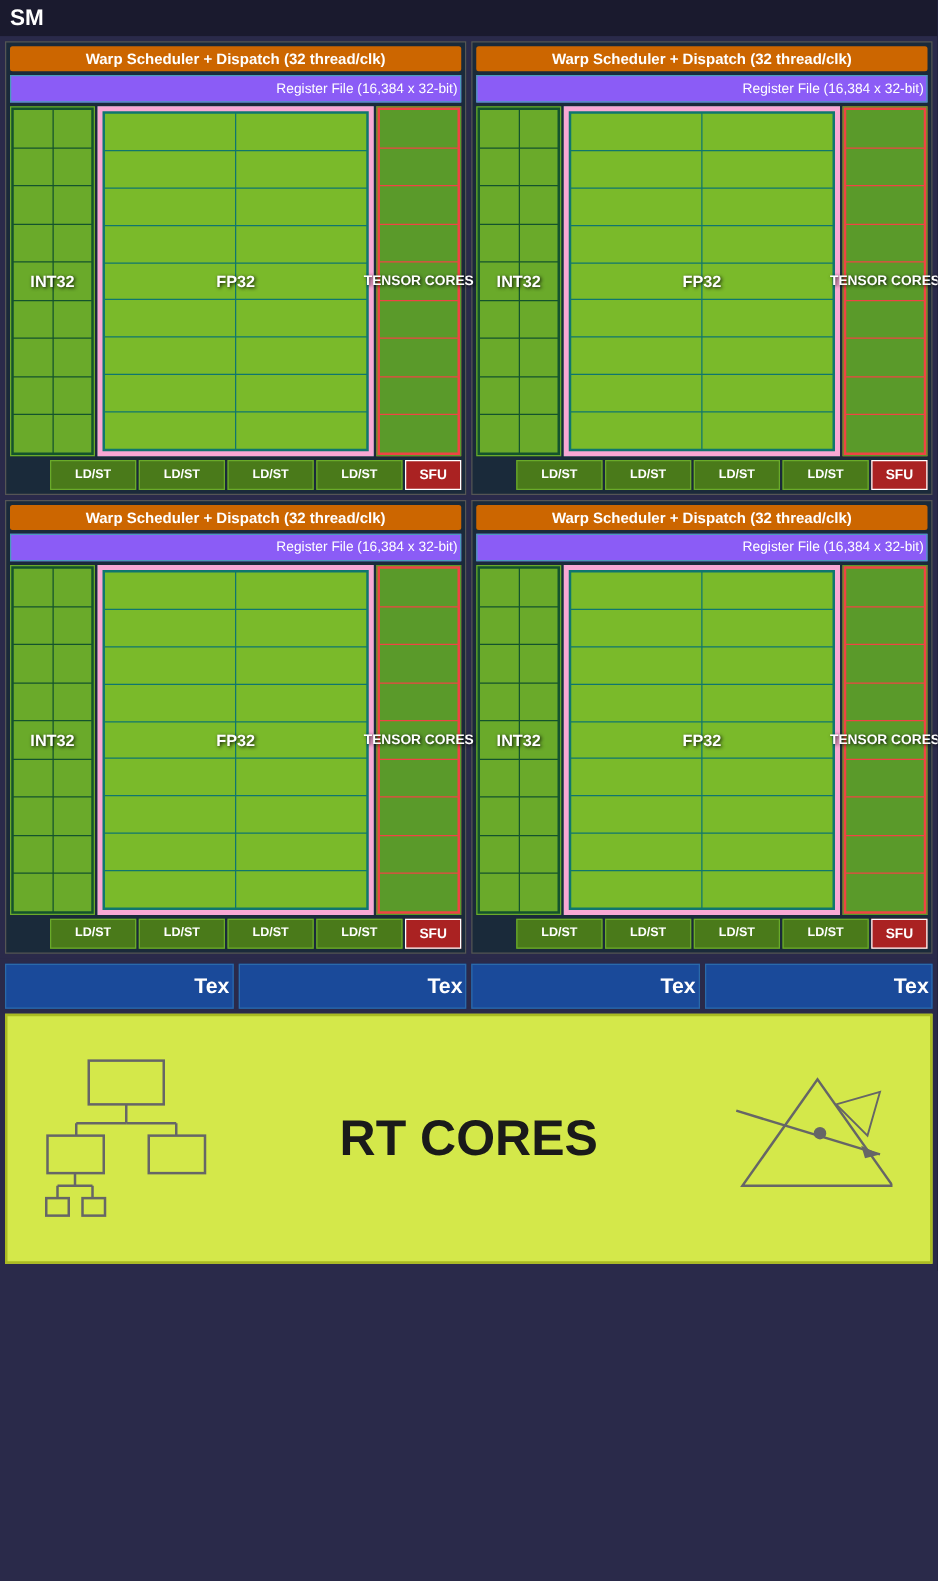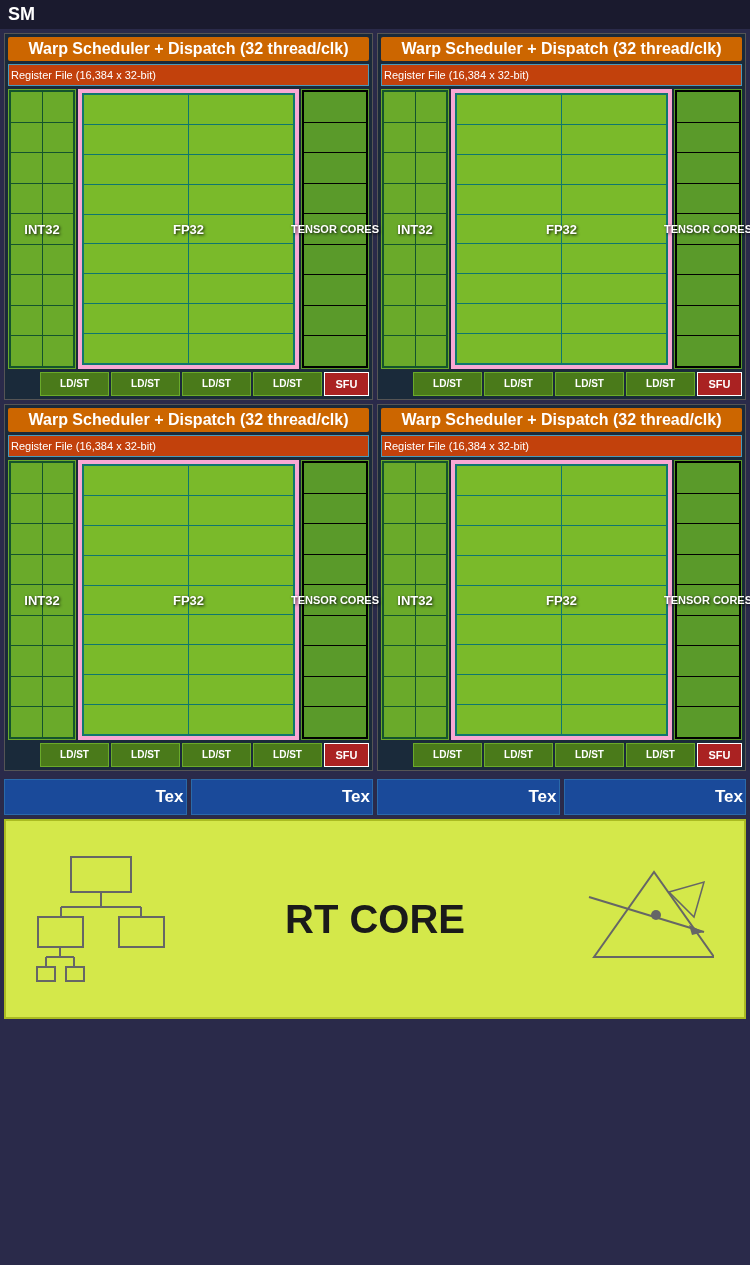--- a/index.html
+++ b/index.html
@@ -30,32 +30,32 @@
 
     .quad {
       background: #1a2a3a;
       border: 1px solid #555;
       padding: 3px;
     }
 
     .warp-scheduler {
       background: #cc6600;
       color: white;
-      font-size: 16px;
+      font-size: 12px;
       font-weight: bold;
       text-align: center;
       padding: 3px 2px;
       border-radius: 2px;
     }
 
     .register-file {
-      background: #c2410c;
+      background: #8b5cf6;
       color: white;
       font-size: 11px;
-      text-align: left;
+      text-align: right;
       padding: 4px 2px;
       margin-top: 3px;
       border: 1px solid #4a9aba;
     }
 
     .compute-units {
       display: flex;
       gap: 2px;
       margin-top: 3px;
       height: 280px;
@@ -75,21 +75,21 @@
       position: relative;
       background: #0f766e;
       border: 4px solid #f9a8d4;
       text-decoration: underline;
     }
 
     .tensor-wrapper {
       width: 68px;
       height: 100%;
       position: relative;
-      background: #000000;
+      background: #ef4444;
       border: 1px solid #5a9a2a;
     }
 
     .col-grid-int32 {
       width: 100%;
       height: 100%;
       display: grid;
       grid-template-columns: 1fr 1fr;
       grid-template-rows: repeat(9, 1fr);
       gap: 1px;
@@ -562,21 +562,21 @@
         <line x1="24" y1="95" x2="24" y2="105" stroke="#666" stroke-width="2"></line>
         <line x1="24" y1="105" x2="10" y2="105" stroke="#666" stroke-width="2"></line>
         <line x1="10" y1="105" x2="10" y2="115" stroke="#666" stroke-width="2"></line>
         <line x1="24" y1="105" x2="38" y2="105" stroke="#666" stroke-width="2"></line>
         <line x1="38" y1="105" x2="38" y2="115" stroke="#666" stroke-width="2"></line>
         <rect x="1" y="115" width="18" height="14" fill="none" stroke="#666" stroke-width="2"></rect>
         <rect x="30" y="115" width="18" height="14" fill="none" stroke="#666" stroke-width="2"></rect>
       </svg>
     </div>
 
-    <div class="rt-core-label">RT CORE</div>
+    <div class="rt-core-label">RT CORES</div>
 
     <div class="rt-icon-right">
       <svg width="130" height="100" viewBox="0 0 130 100">
 
         <polygon points="10,90 70,5 130,90" fill="none" stroke="#666" stroke-width="2"></polygon>
 
         <line x1="5" y1="30" x2="120" y2="65" stroke="#666" stroke-width="2"></line>
 
         <polygon points="120,65 105,58 108,68" fill="#666"></polygon>
 

